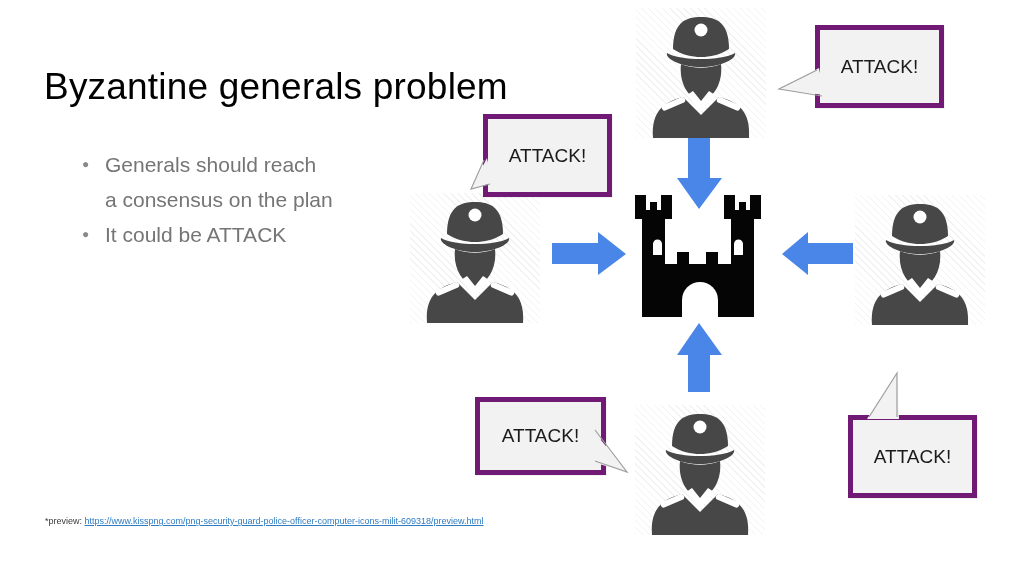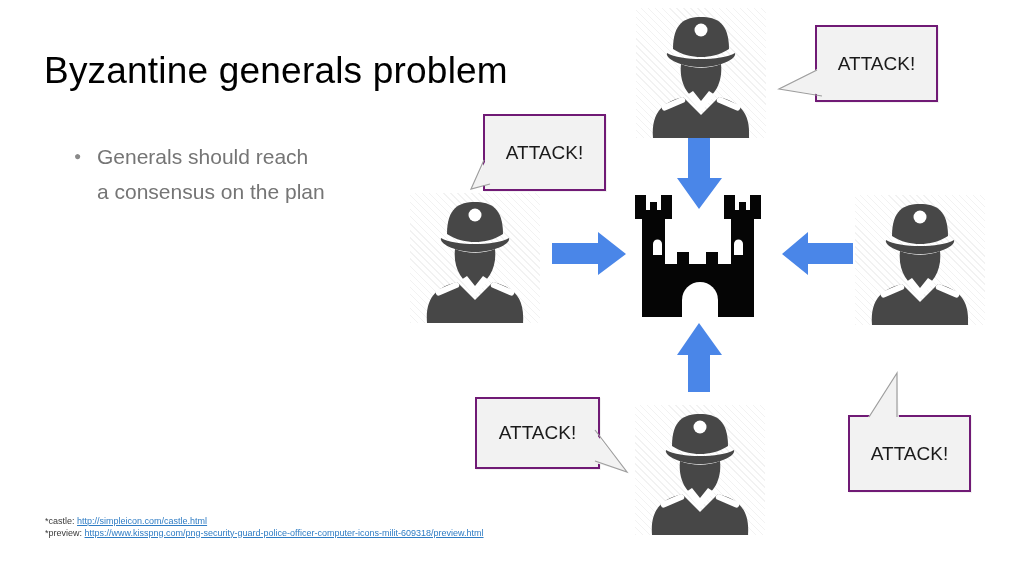--- a/index.html
+++ b/index.html
@@ -4,27 +4,27 @@
 <style>
   html,body{margin:0;padding:0;}
   body{
     width:1024px;height:576px;overflow:hidden;
     font-family:"Liberation Sans","DejaVu Sans",sans-serif;
     background:#ffffff;
   }
   .slide{position:relative;width:1024px;height:576px;background:#fff;overflow:hidden;}
 
   .title{
-    position:absolute;left:44px;top:50px;
+    position:absolute;left:44px;top:66px;
     font-size:37px;color:#000;letter-spacing:.2px;
     white-space:nowrap;
   }
 
   .bullets{position:absolute;left:74px;top:139px;width:320px;
-    list-style:none;margin:0;padding:0;}
+    list-style:none;margin:8px;padding:0;}
   .bullets li{
     position:relative;padding-left:23px;
     font-size:21px;line-height:35px;color:#757575;
   }
   .bullets li::before{
     content:"●";position:absolute;left:0;top:0;
     font-size:12px;line-height:35px;color:#8a8a8a;
   }
   .bullet-text{white-space:pre-line;}
 
@@ -39,21 +39,21 @@
   .tile-top{left:636px;top:8px;}
   .tile-left{left:410px;top:193px;}
   .tile-right{left:855px;top:195px;}
   .tile-bottom{left:635px;top:405px;}
 
   .castle{position:absolute;left:633px;top:192px;width:130px;height:125px;z-index:1;}
   .castle svg{display:block;width:130px;height:125px;}
 
   .bubble{
     position:absolute;z-index:3;
-    background:#f2f2f2;border:2px solid #701a75;
+    background:#f2f2f2;border:5px solid #701a75;
     display:flex;align-items:center;justify-content:center;
     font-size:19px;color:#1a1a1a;
     box-shadow:1px 1px 0 rgba(0,0,0,.05);
   }
   .bubble-top-right{left:815px;top:25px;width:119px;height:73px;}
   .bubble-left{left:483px;top:114px;width:119px;height:73px;}
   .bubble-bottom-left{left:475px;top:397px;width:121px;height:68px;}
   .bubble-bottom-right{left:848px;top:415px;width:119px;height:73px;}
 
   .overlay{position:absolute;left:0;top:0;width:1024px;height:576px;z-index:5;pointer-events:none;}
@@ -68,20 +68,21 @@
 </head>
 <body>
 
 <div class="slide">
 
   <div class="title">Byzantine generals problem</div>
 
   <ul class="bullets">
     <li><span class="bullet-text">Generals should reach
 a consensus on the plan</span></li>
+    <li><span class="bullet-text">It could be ATTACK</span></li>
   </ul>
 
   <div class="officer-tile tile-top">
     <svg viewBox="0 0 130 130">
       <g fill="#474747">
         <path d="M37,41 C37,15 49,9 65,9 C81,9 93,15 93,41 C84,47 74,49 65,49 C56,49 46,47 37,41 Z"></path>
         <path d="M31,45 C45,53 85,53 99,45 C101,51 84,59 65,59 C46,59 29,51 31,45 Z"></path>
         <path d="M45,56 C57,61 73,61 85,56 C87,74 79,89 65,94 C51,89 43,74 45,56 Z"></path>
         <path d="M17,130 C15,103 28,94 47,89 L65,107 L83,89 C102,94 115,103 113,130 Z"></path>
       </g>
@@ -194,22 +195,18 @@
       <path d="M484,160 L471,189 L490,184" fill="none" stroke="#9e9e9e" stroke-width="1.2"></path>
       <path d="M592,429 L627,472 L592,462 Z" fill="#f2f2f2"></path>
       <path d="M595,430 L627,472 L595,461" fill="none" stroke="#9e9e9e" stroke-width="1.2"></path>
       <path d="M867,419 L897,373 L899,419 Z" fill="#f2f2f2"></path>
       <path d="M869,417 L897,373 L897,417" fill="none" stroke="#9e9e9e" stroke-width="1.2"></path>
     </g>
   </svg>
 
   <div class="footer">
     <div class="credit-line">
-      <span>*castle:</span>
-      <a href="#">http://simpleicon.com/castle.html</a>
-    </div>
-    <div class="credit-line">
       <span>*preview:</span>
       <a href="#">https://www.kisspng.com/png-security-guard-police-officer-computer-icons-milit-609318/preview.html</a>
     </div>
   </div>
 
 </div>
 
 </body></html>

